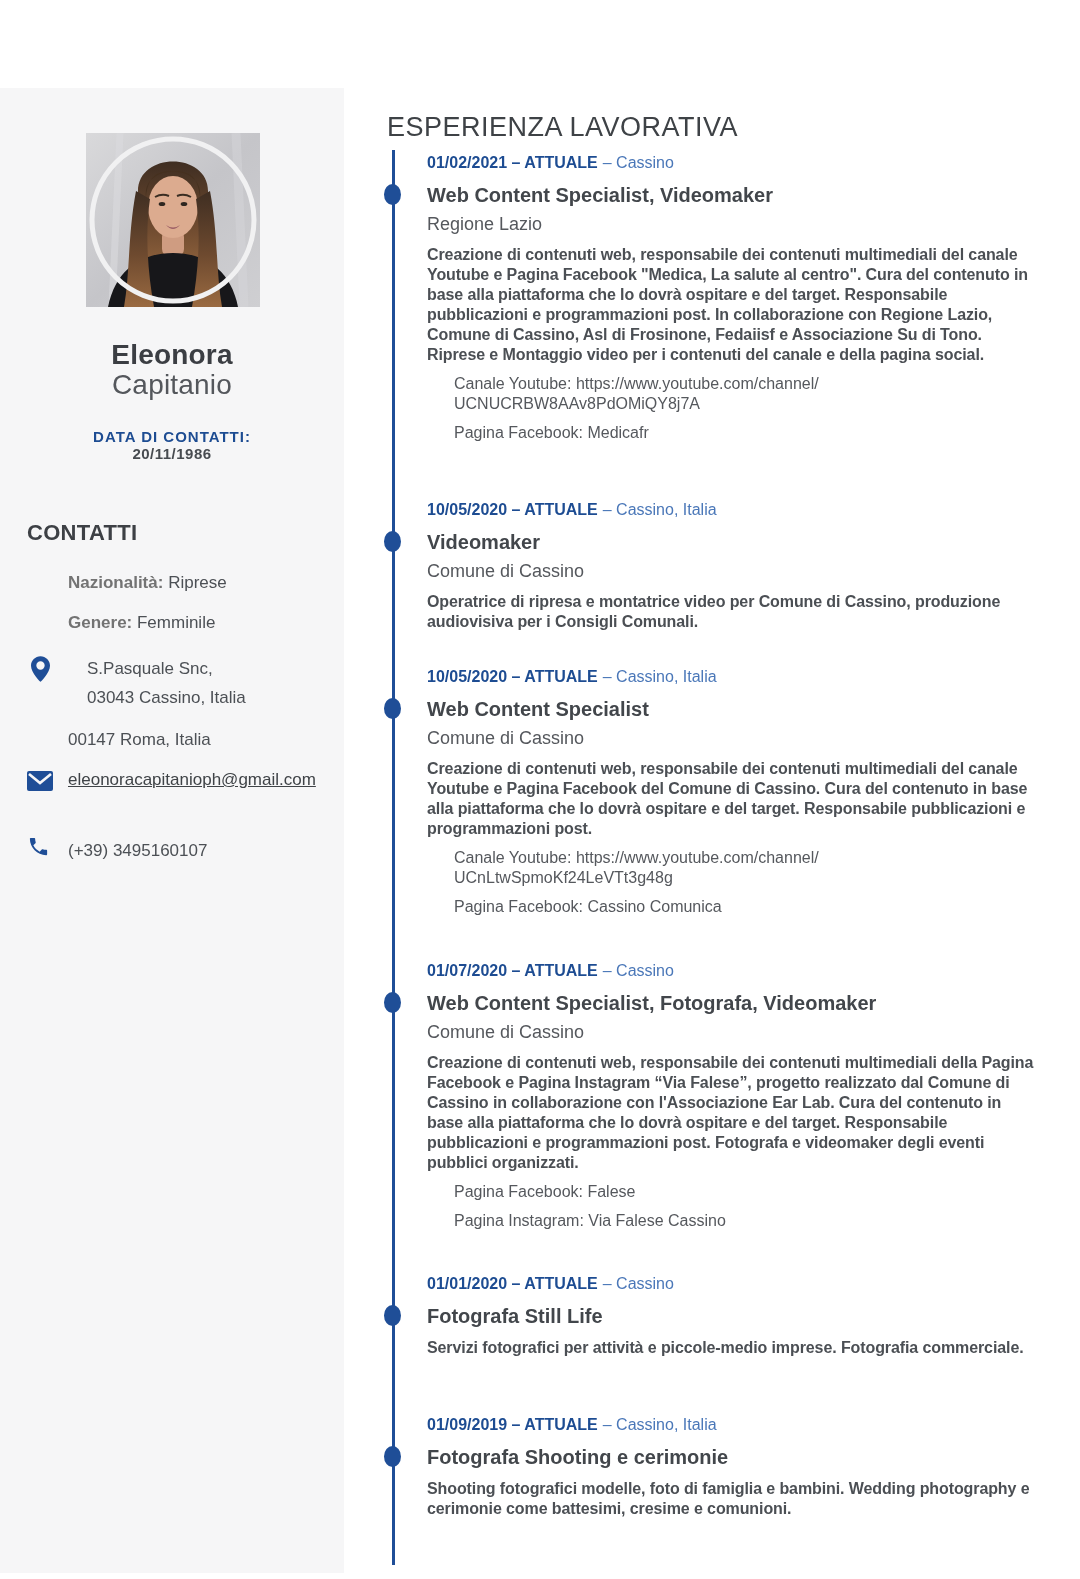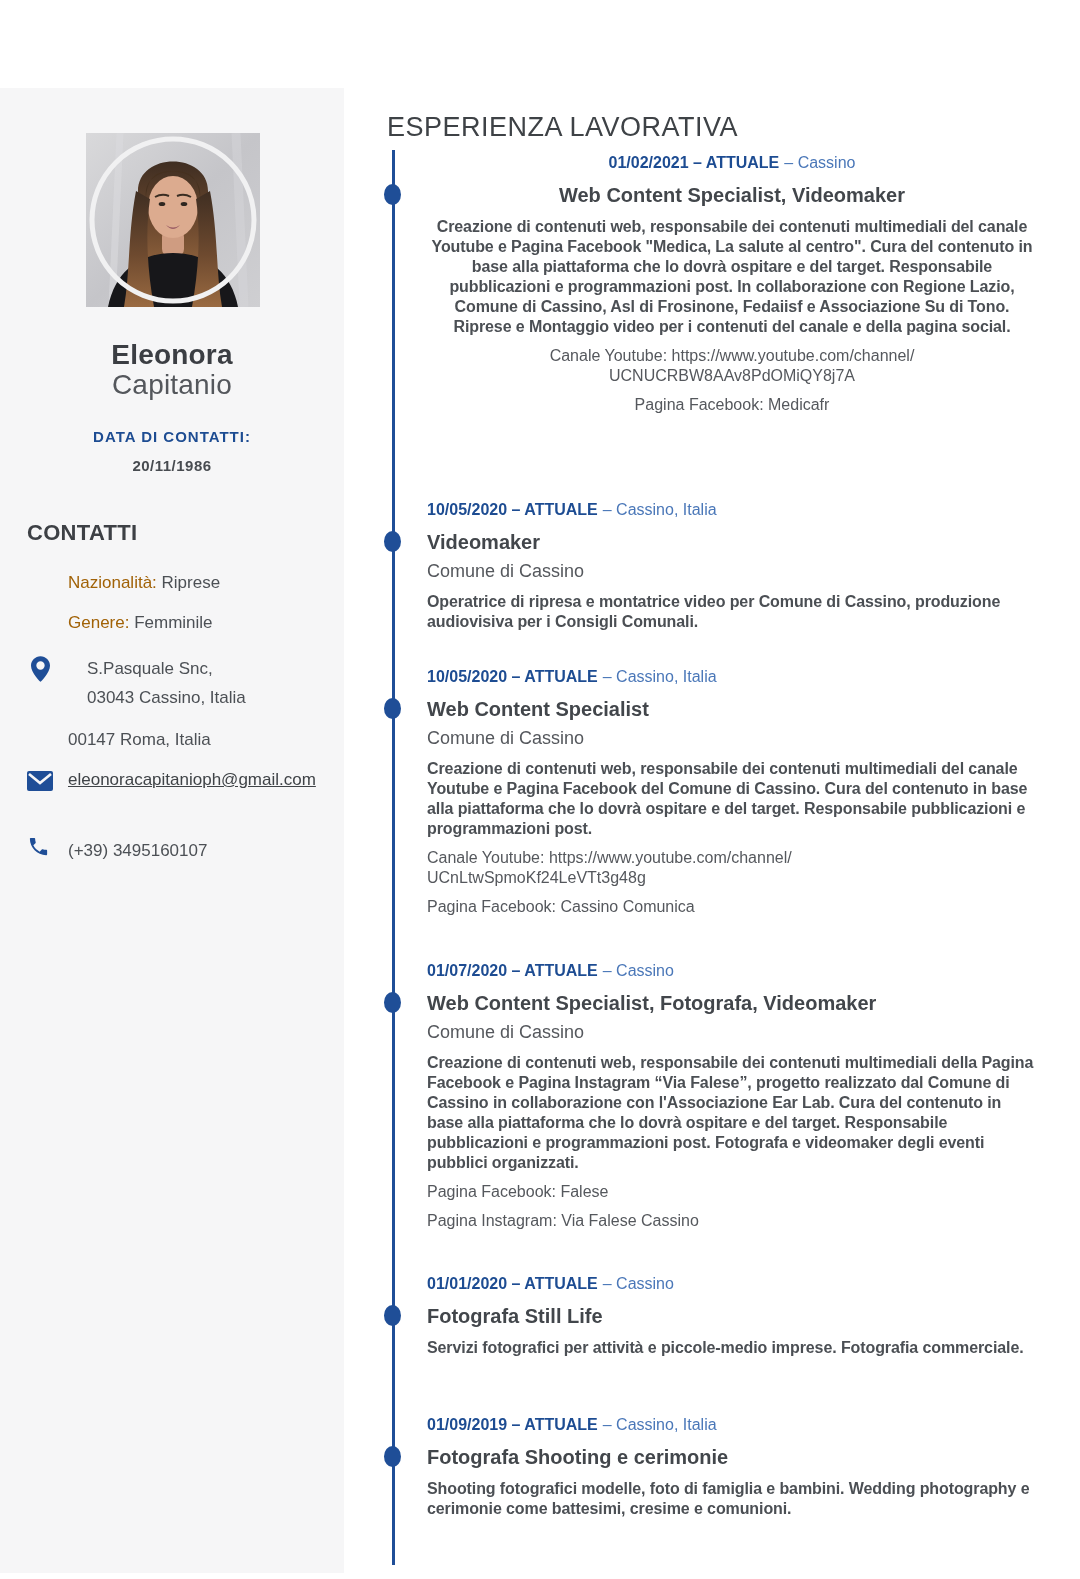--- a/index.html
+++ b/index.html
@@ -14,42 +14,42 @@
 
   
   .sidebar{position:absolute;left:0;top:88px;width:344px;height:1485px;background:var(--sidebar-bg);}
   .photo{position:absolute;left:86px;top:45px;width:174px;height:174px;}
   .photo svg{display:block;width:174px;height:174px;}
   .name-block{position:absolute;left:0;top:252px;width:344px;text-align:center;line-height:1.08;}
   .name-first{font-size:28px;font-weight:bold;color:#3b3e43;letter-spacing:.2px;}
   .name-last{font-size:28px;font-weight:normal;color:#54575c;letter-spacing:.2px;}
   .dob-block{position:absolute;left:0;top:340px;width:344px;text-align:center;}
   .dob-label{font-size:15px;font-weight:bold;color:var(--date-blue);letter-spacing:1px;}
-  .dob-value{font-size:15px;font-weight:bold;color:#474b50;margin-top:12px;letter-spacing:.5px;}
+  .dob-value{font-size:15px;font-weight:bold;color:#474b50;margin-top:0;letter-spacing:.5px;}
   .contacts-heading{position:absolute;left:27px;top:432px;font-size:22px;font-weight:bold;color:#3d4045;letter-spacing:.3px;}
   .c-row{position:absolute;left:68px;width:258px;font-size:17px;color:var(--contact);line-height:29px;}
-  .c-row .lbl{font-weight:normal;color:#a16207;}
+  .c-row .lbl{font-weight:bold;color:#737373;}
   .c-row.pre{white-space:pre-line;}
   .c-icon{position:absolute;color:var(--accent);}
   .email-link{color:#3f4347;text-decoration:underline;word-break:break-all;line-height:31px;}
 
   
   .section-heading{position:absolute;left:387px;top:112px;font-size:27px;font-weight:400;color:var(--heading);letter-spacing:.5px;}
   .timeline-line{position:absolute;left:392px;top:150px;width:3px;height:1415px;background:var(--accent);}
   .entry{position:absolute;left:427px;width:610px;}
   .entry .dot{position:absolute;left:-43px;top:31px;width:17px;height:21px;border-radius:50%;background:var(--accent);}
   .e-date{font-size:16px;line-height:20px;}
   .e-period{font-weight:bold;color:var(--date-blue);}
   .e-location{font-weight:normal;color:var(--loc-blue);margin-left:5px;}
   .e-title{margin-top:10px;font-size:20px;line-height:24px;font-weight:bold;color:var(--title);}
   .e-org{margin-top:6px;font-size:18px;line-height:22px;color:var(--muted);}
   .e-desc{margin-top:10px;font-size:16px;line-height:20px;font-weight:bold;color:var(--body);letter-spacing:-0.1px;}
-  .e-extra{margin-top:9px;font-size:16px;line-height:20px;color:var(--muted);white-space:pre-line;overflow-wrap:anywhere;}
-
-  .e1{top:153px;text-align:center;} .e2{top:500px;} .e3{top:667px;} .e4{top:961px;} .e5{top:1274px;} .e6{top:1415px;}
+  .e-extra{margin-top:9px;font-size:16px;line-height:20px;color:var(--muted);white-space:pre-line;overflow-wrap:anywhere;margin-left:27px;}
+
+  .e1{top:153px;} .e2{top:500px;} .e3{top:667px;} .e4{top:961px;} .e5{top:1274px;} .e6{top:1415px;}
 </style>
 </head>
 <body>
 
 <div class="page">
 
   <aside class="sidebar">
 
     <div class="photo">
       <svg viewBox="0 0 174 174" aria-hidden="true">
@@ -135,20 +135,21 @@
 
   <h2 class="section-heading">ESPERIENZA LAVORATIVA</h2>
   <div class="timeline-line"></div>
 
   <section class="entry e1">
     <span class="dot"></span>
     <div class="e-date">
       <span class="e-period">01/02/2021 – ATTUALE</span><span class="e-location">– Cassino</span>
     </div>
     <div class="e-title">Web Content Specialist, Videomaker</div>
+    <div class="e-org">Regione Lazio</div>
     <div class="e-desc">Creazione di contenuti web, responsabile dei contenuti multimediali del canale Youtube e Pagina Facebook "Medica, La salute al centro". Cura del contenuto in base alla piattaforma che lo dovrà ospitare e del target. Responsabile pubblicazioni e programmazioni post. In collaborazione con Regione Lazio, Comune di Cassino, Asl di Frosinone, Fedaiisf e Associazione Su di Tono. Riprese e Montaggio video per i contenuti del canale e della pagina social.</div>
     <div class="e-extra">Canale Youtube: https://www.youtube.com/channel/
 UCNUCRBW8AAv8PdOMiQY8j7A</div>
     <div class="e-extra">Pagina Facebook: Medicafr</div>
   </section>
 
   <section class="entry e2">
     <span class="dot"></span>
     <div class="e-date">
       <span class="e-period">10/05/2020 – ATTUALE</span><span class="e-location">– Cassino, Italia</span>

